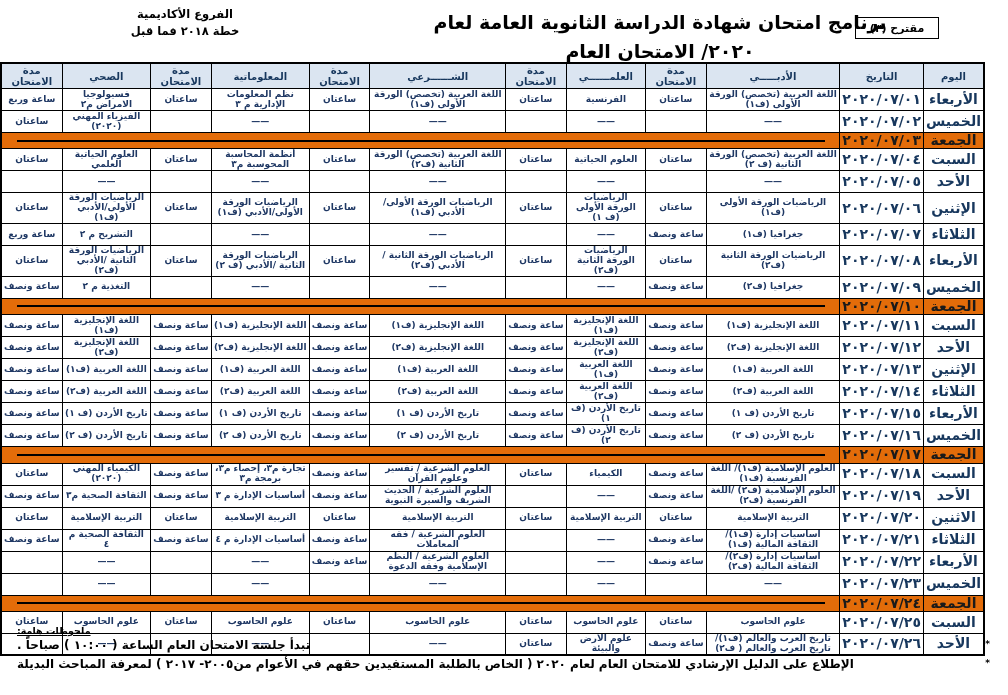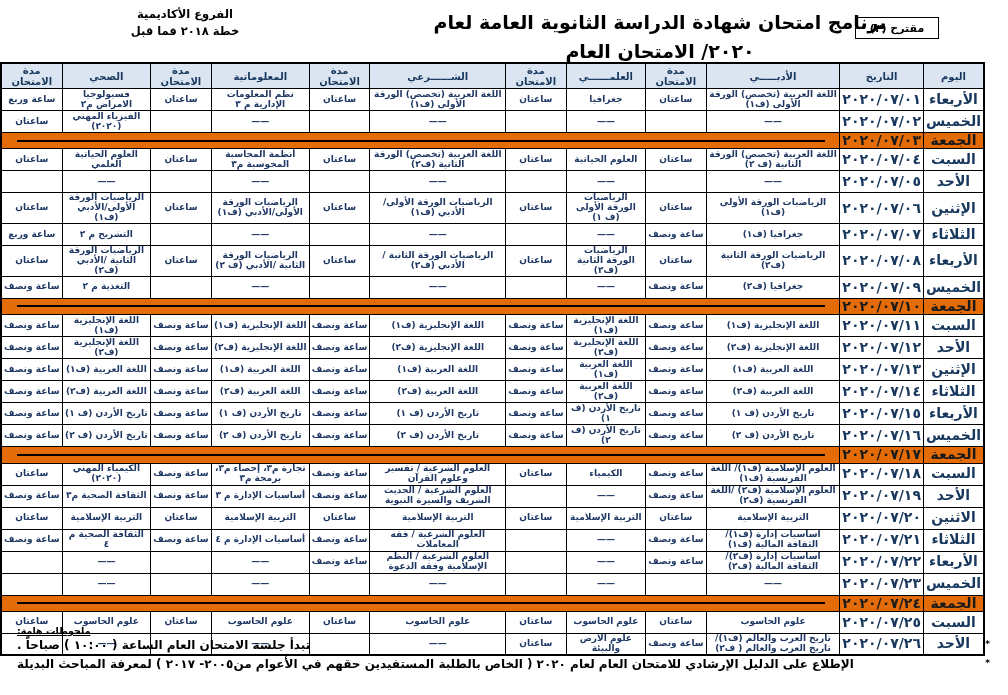--- a/index.html
+++ b/index.html
@@ -97,21 +97,21 @@
         <th>الصحي</th>
         <th>مدة الامتحان</th>
       </tr>
     </thead>
     <tbody>
         <tr class="normal">
           <td class="day-cell">الأربعاء</td>
           <td class="date-cell">٢٠٢٠/٠٧/٠١</td>
           <td class="subject-cell">اللغة العربية (تخصص) الورقة الأولى (ف١)</td>
           <td class="duration-cell">ساعتان</td>
-          <td class="subject-cell">جغرافيا</td>
+          <td class="subject-cell">الفرنسية</td>
           <td class="duration-cell">ساعتان</td>
           <td class="subject-cell">اللغة العربية (تخصص) الورقة الأولى (ف١)</td>
           <td class="duration-cell">ساعتان</td>
           <td class="subject-cell">نظم المعلومات الإدارية م ٣</td>
           <td class="duration-cell">ساعتان</td>
           <td class="subject-cell">فسيولوجيا الامراض م٢</td>
           <td class="duration-cell">ساعة وربع</td>
         </tr>
         <tr class="normal">
           <td class="day-cell">الخميس</td>

